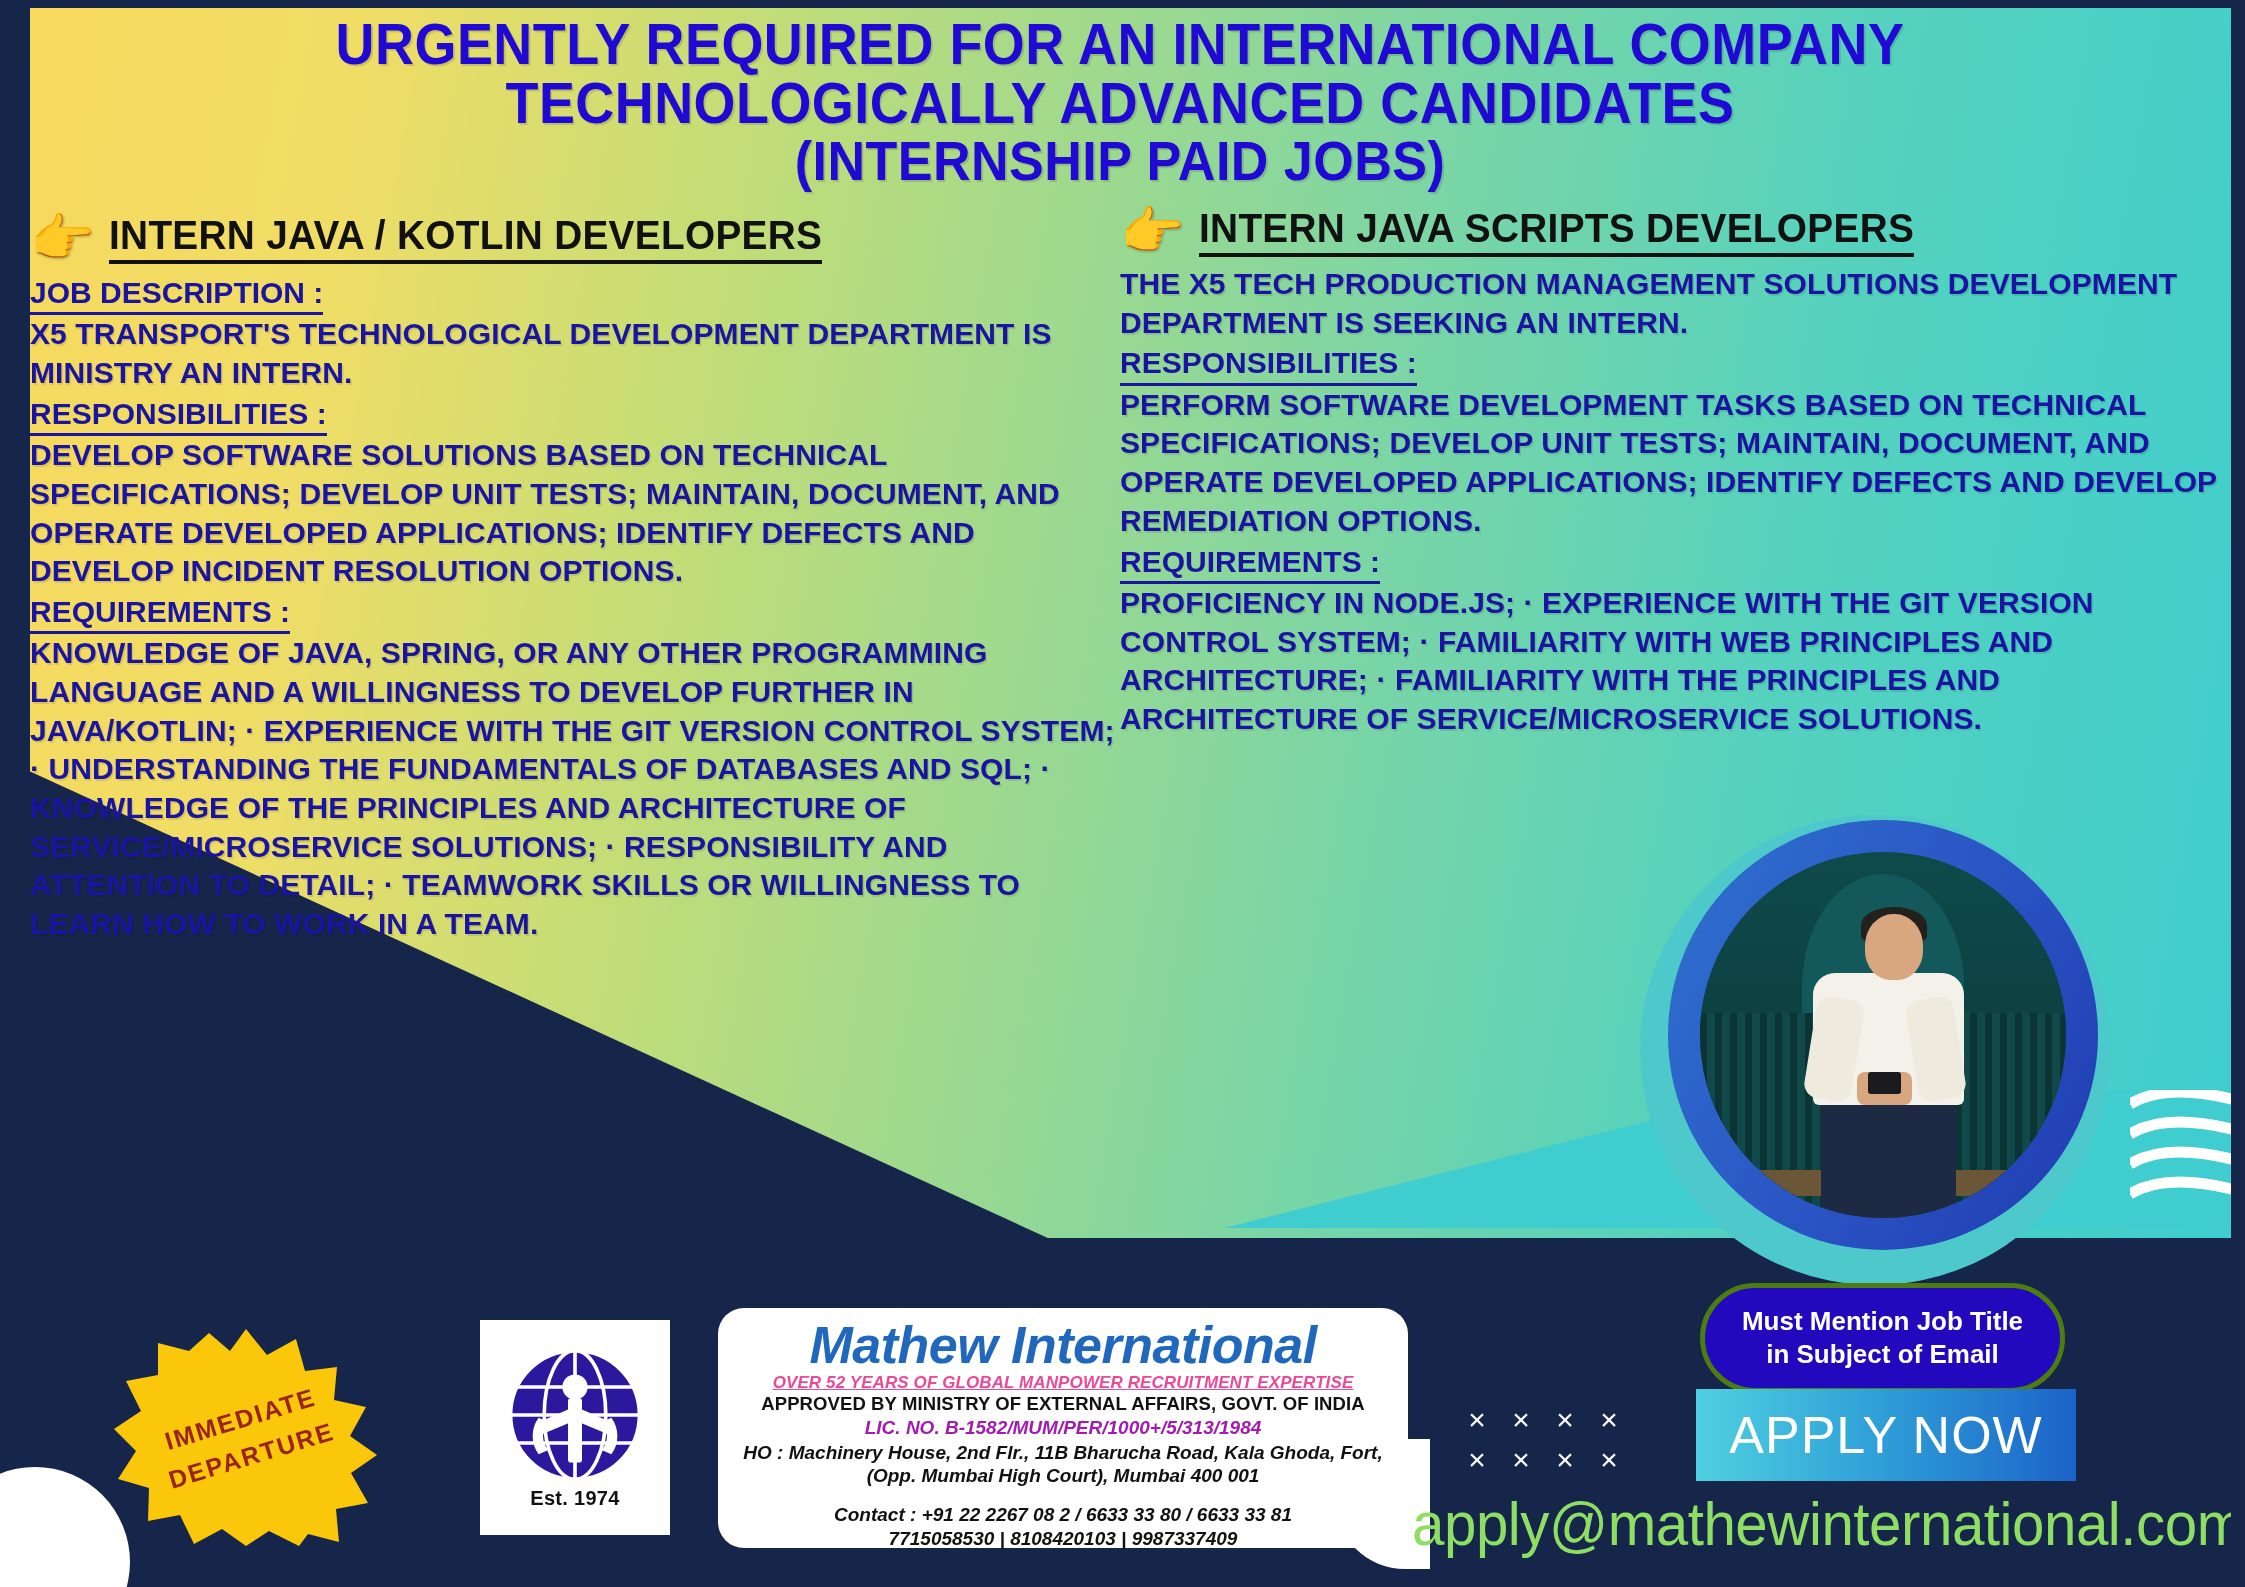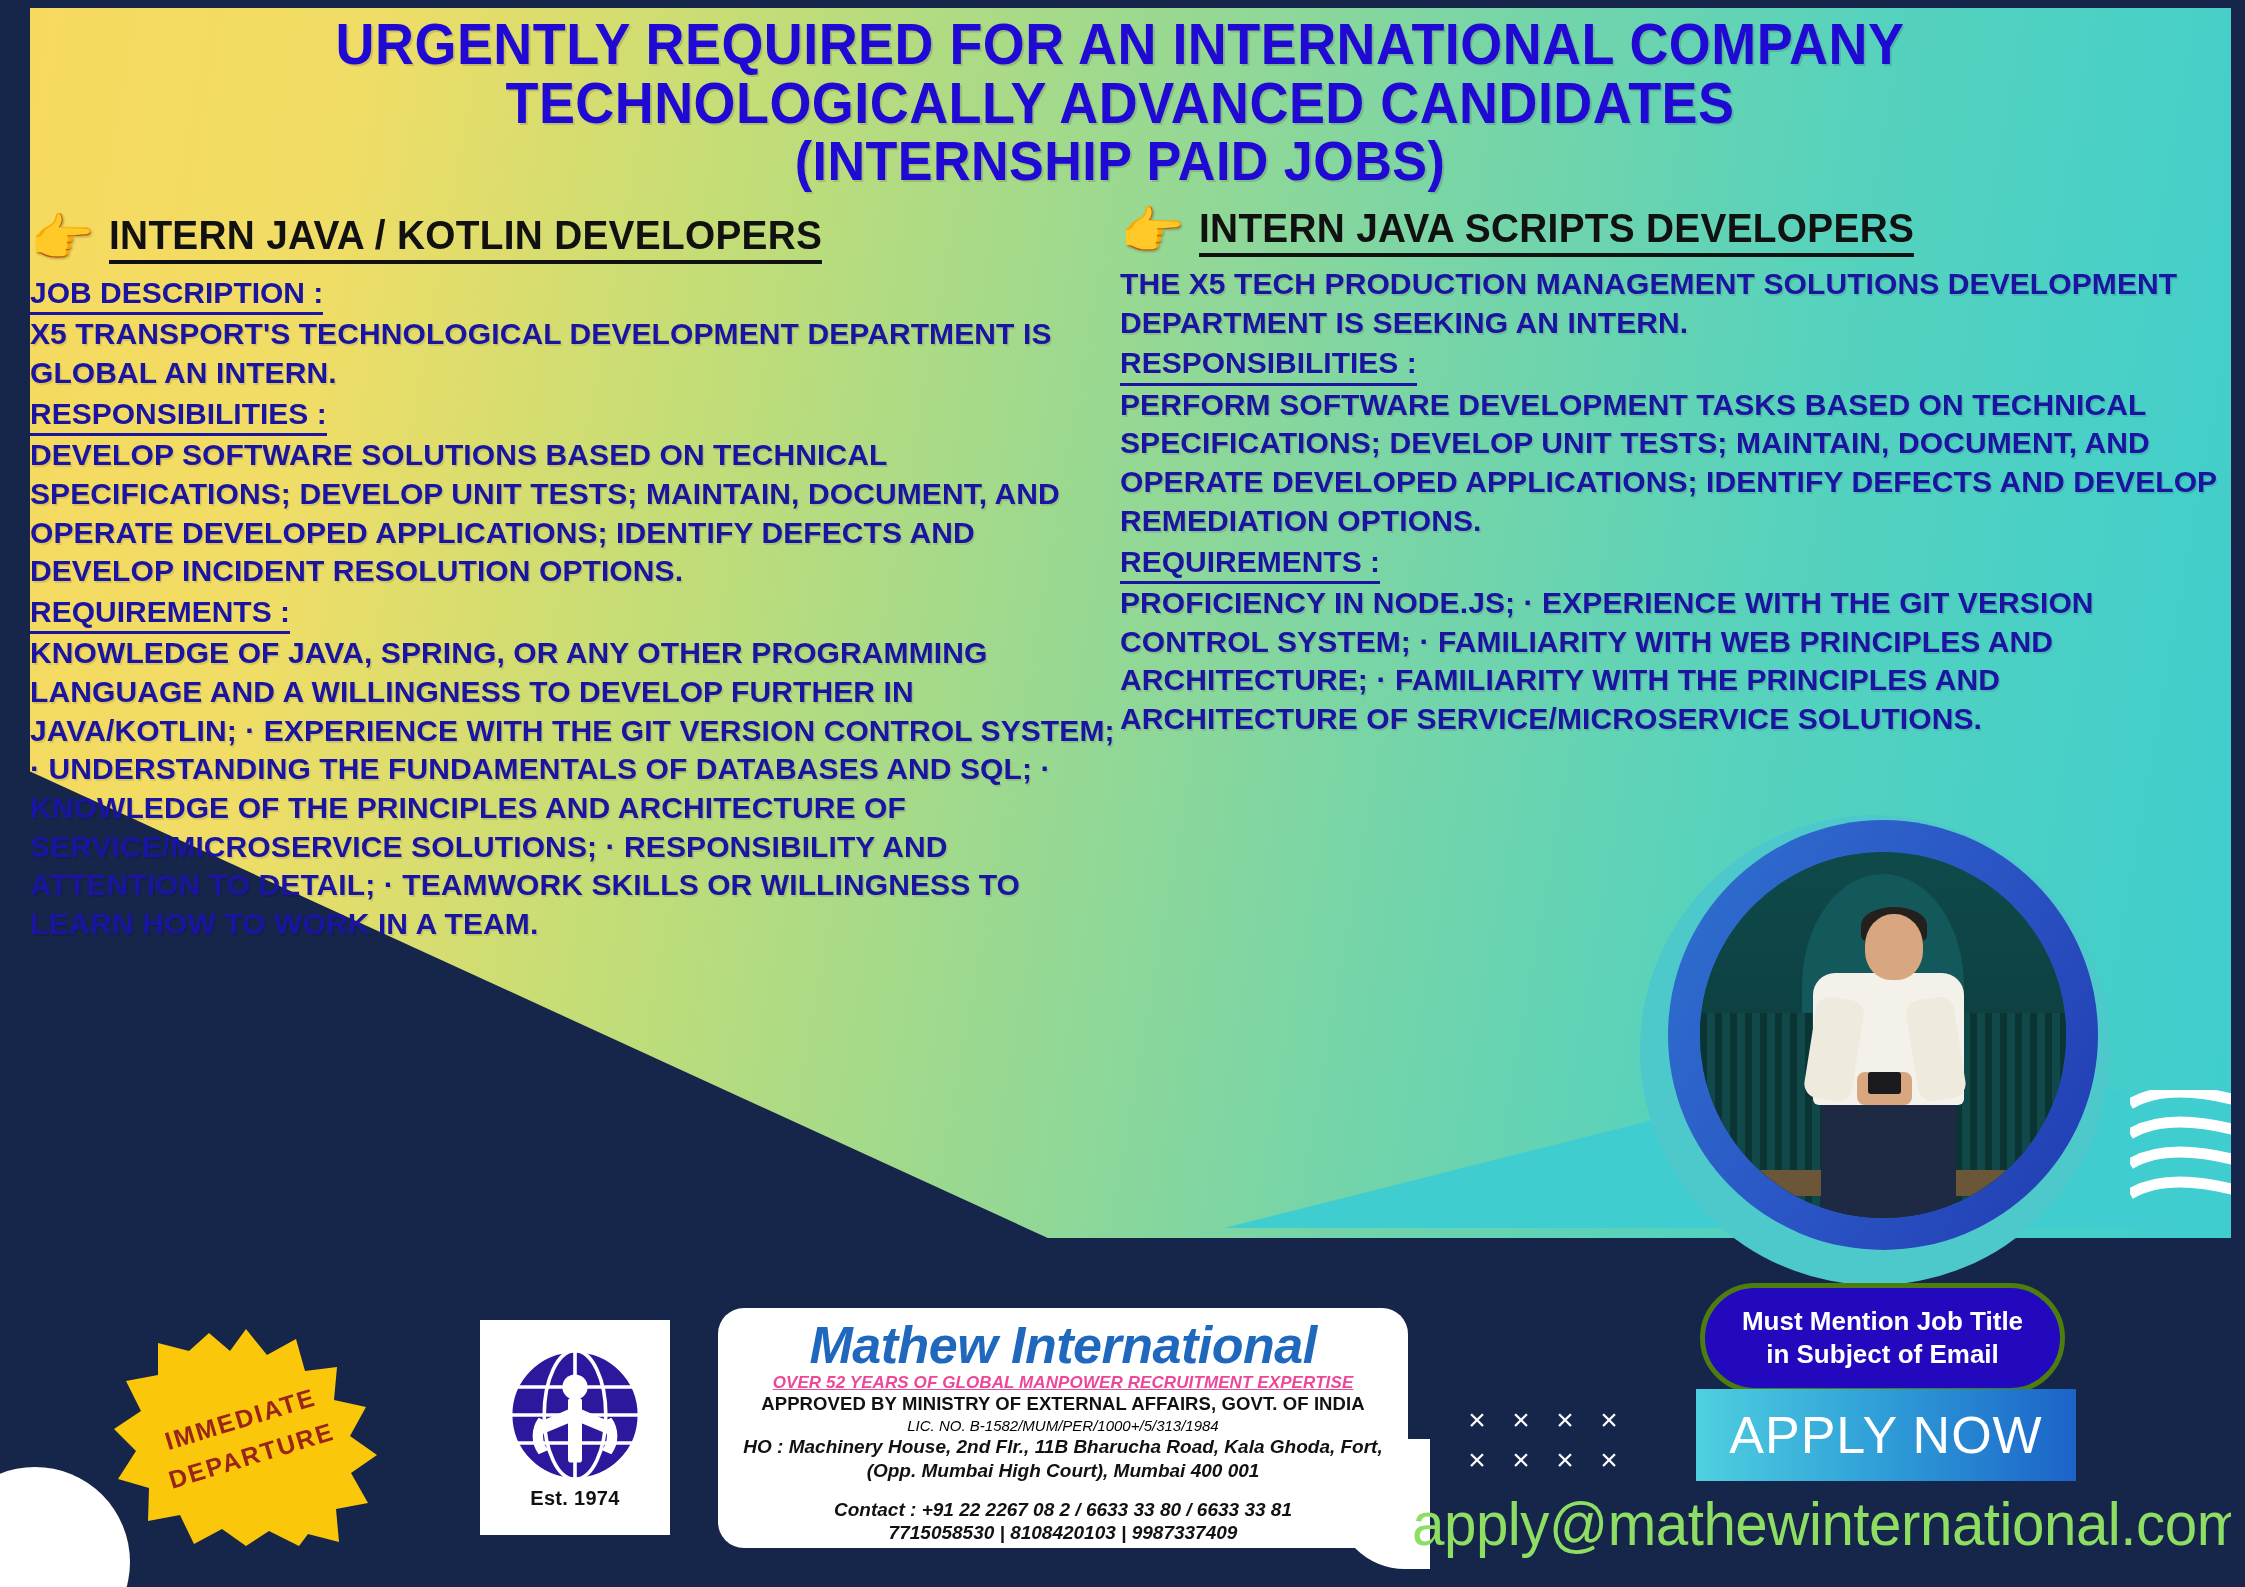--- a/index.html
+++ b/index.html
@@ -178,21 +178,21 @@
     padding: 10px 14px 12px;
     text-align: center;
   }
   .brand {
     font-family: "Liberation Sans", sans-serif;
     font-weight: 700; font-style: italic; font-size: 52px;
     color: #1f68be; letter-spacing: -0.5px; line-height: 1.05;
   }
   .info-l1 { font-weight: 700; font-style: italic; font-size: 17px; color: #ec4899; letter-spacing: .1px; line-height: 1.22; text-decoration: underline; }
   .info-l2 { font-weight: 700; font-size: 18.5px; color: #111; letter-spacing: .1px; line-height: 1.22; }
-  .info-lic { font-weight: 400; font-style: italic; font-size: 15px; color: #000000; line-height: 1.3; }
+  .info-lic { font-weight: 700; font-style: italic; font-size: 19px; color: #a21caf; line-height: 1.3; }
   .info-addr { font-weight: 700; font-style: italic; font-size: 19px; color: #111; line-height: 1.22; }
   .info-contact { font-weight: 700; font-style: italic; font-size: 19px; color: #111; line-height: 1.25; margin-top: 16px; }
 
   
   .xgrid { position: absolute; left: 1455px; top: 1400px; display: grid;
     grid-template-columns: repeat(4, 44px); grid-auto-rows: 40px; }
   .xmark { color: #ffffff; font-size: 30px; font-weight: 400; line-height: 40px; text-align: center; }
 
   
   .pill {
@@ -240,21 +240,21 @@
     <div class="title-line l3">(INTERNSHIP PAID JOBS)</div>
   </div>
 
   <div class="col col-left">
     <div class="col-head">
       <span class="hand-icon">👉</span>
       <span class="col-title">INTERN JAVA / KOTLIN DEVELOPERS</span>
     </div>
     <div class="body-wrap">
       <div><span class="sec-label">JOB DESCRIPTION :</span></div>
-      <div class="para">X5 TRANSPORT'S TECHNOLOGICAL DEVELOPMENT DEPARTMENT IS GLOBAL AN INTERN.</div>
+      <div class="para">X5 TRANSPORT'S TECHNOLOGICAL DEVELOPMENT DEPARTMENT IS MINISTRY AN INTERN.</div>
       <div><span class="sec-label">RESPONSIBILITIES :</span></div>
       <div class="para">DEVELOP SOFTWARE SOLUTIONS BASED ON TECHNICAL SPECIFICATIONS; DEVELOP UNIT TESTS; MAINTAIN, DOCUMENT, AND OPERATE DEVELOPED APPLICATIONS; IDENTIFY DEFECTS AND DEVELOP INCIDENT RESOLUTION OPTIONS.</div>
       <div><span class="sec-label">REQUIREMENTS :</span></div>
       <div class="para"><span>KNOWLEDGE OF JAVA, SPRING, OR ANY OTHER PROGRAMMING LANGUAGE AND A WILLINGNESS TO DEVELOP FURTHER IN JAVA/KOTLIN; · EXPERIENCE WITH THE GIT VERSION CONTROL SYSTEM; </span><span class="light">· UNDERSTANDING THE FUNDAMENTALS OF DATABASES AND SQL; · KNOWLEDGE OF THE PRINCIPLES AND ARCHITECTURE OF SERVICE/MICROSERVICE SOLUTIONS; · RESPONSIBILITY AND ATTENTION TO DETAIL; · TEAMWORK SKILLS OR WILLINGNESS TO LEARN HOW TO WORK IN A TEAM.</span></div>
     </div>
   </div>
 
   <div class="col col-right">
     <div class="col-head">
       <span class="hand-icon">👉</span>

